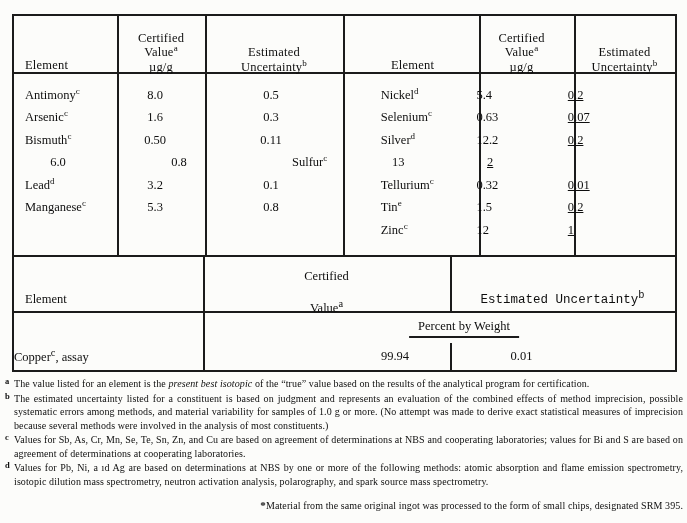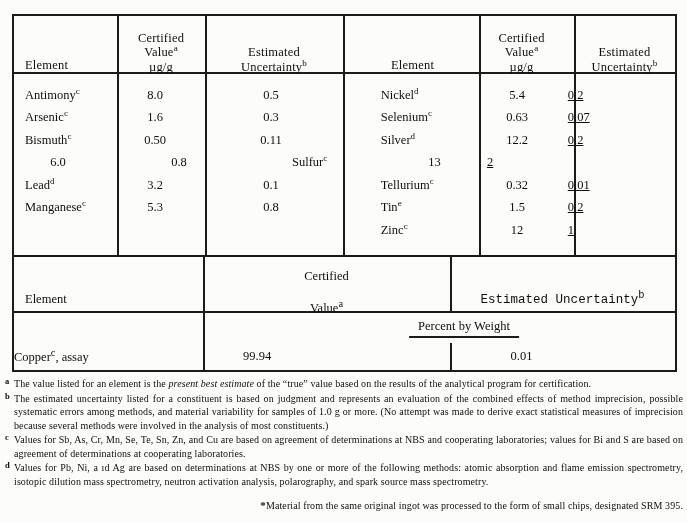--- a/index.html
+++ b/index.html
@@ -27,21 +27,21 @@
   .th-unc1 { left:191px; width:138px; bottom:181px; text-align:center; }
   .th-el2  { left:377px; bottom:183px; }
   .th-cert2{ left:465px; width:95px;  bottom:181px; text-align:center; padding-right:10px; }
   .th-unc2 { left:560px; width:101px; bottom:181px; text-align:center; }
   .rows { position:absolute; left:0; top:68px; right:0; }
   .r { display:flex; height:22.5px; align-items:center; font-size:12.5px; }
   .c1 { width:103px; padding-left:11px; }
   .c2 { width:88px;  text-align:center; }
   .c3 { width:154px; text-align:center; }
   .c4 { width:136px; padding-left:36px; }
-  .c5 { width:95px;  text-align:center; padding-right:10px; }
+  .c5 { width:95px;  text-align:left; padding-right:10px; }
   .c6 { width:112px; text-align:left;text-decoration:underline; }
   
   .t2 {
     position:absolute; left:12px; top:257px; width:665px; height:115px;
     border:2px solid #1b1b1b; border-top-width:0;
   }
   .t2 .v1 { left:189px; }
   .t2 .v2a { left:436px; top:0; height:54px; }
   .t2 .v2b { left:436px; top:86px; height:27px; }
   .t2 .head-line { top:54px; }
@@ -50,21 +50,21 @@
              font-size:12.5px; line-height:27px; }
   .t2-unc  { left:436px; width:225px; bottom:63px; position:absolute; text-align:center; font-size:12.5px;font-family:Liberation Mono, monospace; }
   .pbw {
     position:absolute; left:450px; top:62px; transform:translateX(-50%);
     font-size:12.5px; padding:0 9px 2px 9px; border-bottom:2px solid #1b1b1b;
     white-space:nowrap;
   }
   .t2-row { position:absolute; left:0; top:88px; right:0; display:flex; height:22px;
             align-items:center; font-size:12.5px; }
   .t2-c1 { width:189px; }
-  .t2-c2 { width:206px; text-align:left;padding-left:40px; }
+  .t2-c2 { width:206px; text-align:right;padding-left:40px; }
   .t2-c3 { width:225px; text-align:center; }
   
   .fns { position:absolute; left:5px; top:377px; width:678px;
          font-size:10px; line-height:13.5px; letter-spacing:.1px; }
   .fn { position:relative; padding-left:9px; text-align:justify; margin-bottom:1px; }
   .fn .mk { position:absolute; left:0; top:-2px; font-size:8.5px; font-weight:bold; }
   .fn em { font-style:italic; }
   .fn-e { margin-top:11px; padding-left:5px; text-align:right; }
   .fn-e .mk { position:static; font-size:11px; font-weight:bold; }
 </style>
@@ -182,21 +182,21 @@
       <div class="t2-c1">
         <span>Copper</span><sup>c</sup><span>, assay</span>
       </div>
       <div class="t2-c2">99.94</div>
       <div class="t2-c3">0.01</div>
     </div>
   </div>
 
   <div class="fns">
     <div class="fn fn-a">
-      <span class="mk">a</span><span>The value listed for an element is the </span><em>present best estimate</em><span> of the “true” value based on the results of the analytical program for certification.</span>
+      <span class="mk">a</span><span>The value listed for an element is the </span><em>present best isotopic</em><span> of the “true” value based on the results of the analytical program for certification.</span>
     </div>
     <div class="fn fn-b">
       <span class="mk">b</span><span>The estimated uncertainty listed for a constituent is based on judgment and represents an evaluation of the combined effects of method imprecision, possible systematic errors among methods, and material variability for samples of 1.0 g or more.  (No attempt was made to derive exact statistical measures of imprecision because several methods were involved in the analysis of most constituents.)</span>
     </div>
     <div class="fn fn-c">
       <span class="mk">c</span><span>Values for Sb, As, Cr,  Mn, Se, Te, Sn, Zn, and Cu are based on agreement of determinations at NBS and cooperating laboratories; values for Bi and S are based on agreement of determinations at cooperating laboratories.</span>
     </div>
     <div class="fn fn-d">
       <span class="mk">d</span><span>Values for Pb, Ni, a ıd Ag are based on determinations at NBS by one or more of the following methods:  atomic absorption and flame emission spectrometry, isotopic dilution mass spectrometry, neutron activation analysis, polarography, and spark source mass spectrometry.</span>
     </div>

